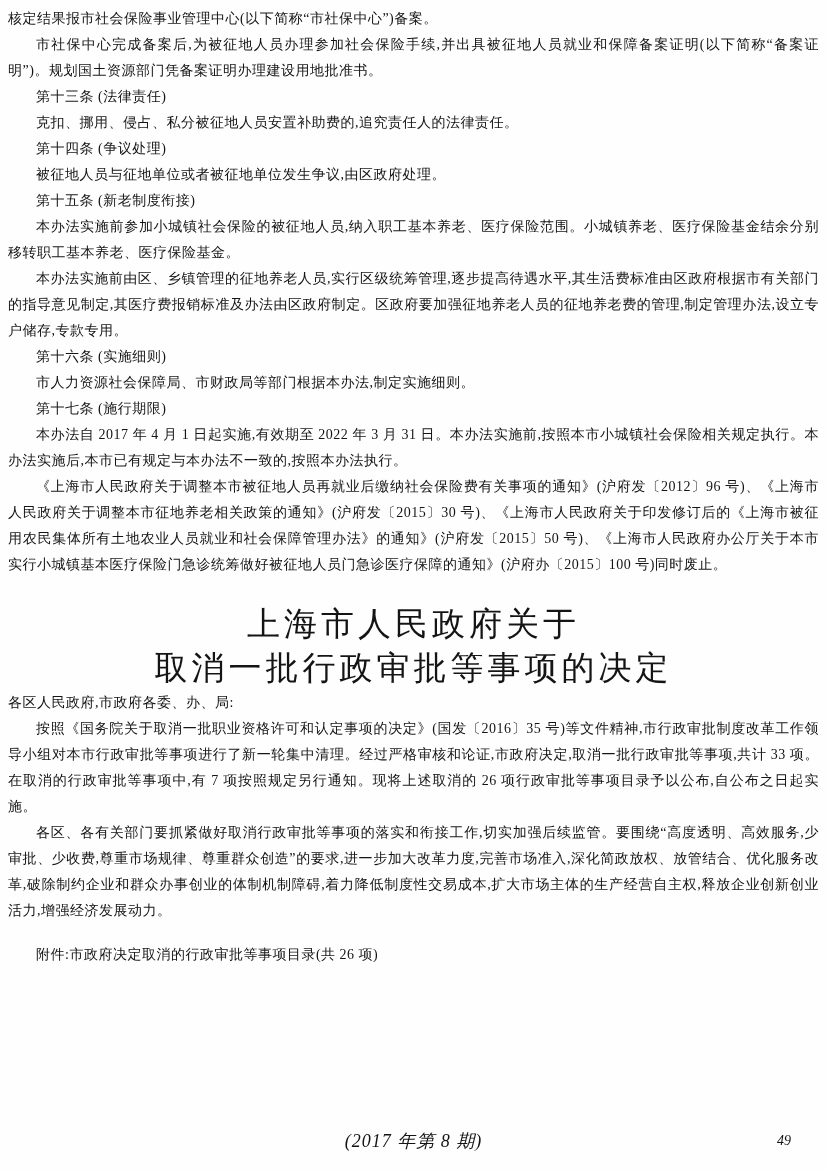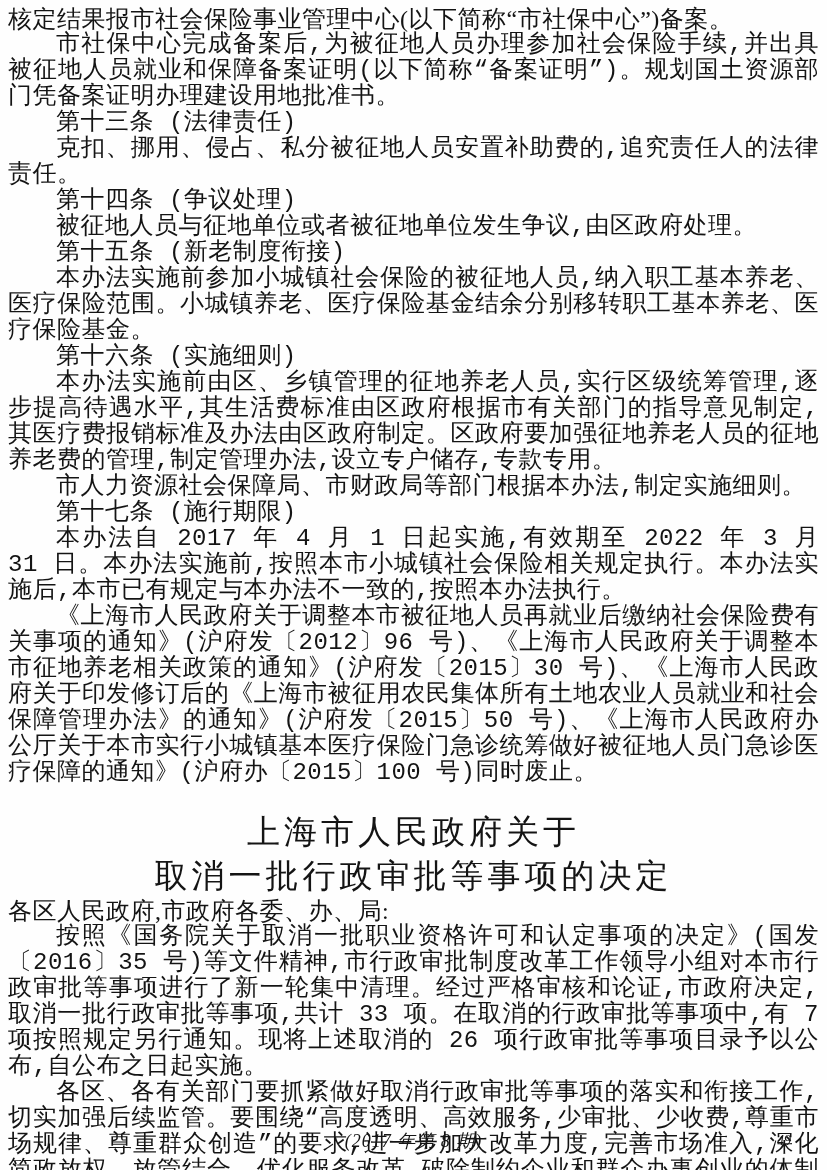--- a/index.html
+++ b/index.html
@@ -15,27 +15,27 @@
     background: #fefefe;
     color: #141414;
     font-family: "Liberation Serif", "DejaVu Serif", serif;
     box-sizing: border-box;
     padding: 6px 8px 0 8px;
     overflow: hidden;
   }
   
   .bodytext p {
     margin: 0;
-    font-size: 24px;
+    font-size: 14px;
     line-height: 26px;
     letter-spacing: 0.5px;
     text-align: justify;
     text-justify: inter-ideograph;
   }
-  .indent { text-indent: 2em; font-family: Liberation Mono, monospace; }
+  .indent { text-indent: 2em; }
   .noindent { text-indent: 0; }
 
   
   .title {
     margin: 0;
     text-align: center;
     font-size: 33px;
     line-height: 44px;
     font-weight: normal;
     letter-spacing: 4px;
@@ -90,22 +90,22 @@
 
   <section class="bodytext">
     <p class="noindent">核定结果报市社会保险事业管理中心(以下简称“市社保中心”)备案。</p>
     <p class="indent">市社保中心完成备案后,为被征地人员办理参加社会保险手续,并出具被征地人员就业和保障备案证明(以下简称“备案证明”)。规划国土资源部门凭备案证明办理建设用地批准书。</p>
     <p class="indent">第十三条 (法律责任)</p>
     <p class="indent">克扣、挪用、侵占、私分被征地人员安置补助费的,追究责任人的法律责任。</p>
     <p class="indent">第十四条 (争议处理)</p>
     <p class="indent">被征地人员与征地单位或者被征地单位发生争议,由区政府处理。</p>
     <p class="indent">第十五条 (新老制度衔接)</p>
     <p class="indent">本办法实施前参加小城镇社会保险的被征地人员,纳入职工基本养老、医疗保险范围。小城镇养老、医疗保险基金结余分别移转职工基本养老、医疗保险基金。</p>
+    <p class="indent">本办法实施前由区、乡镇管理的征地养老人员,实行区级统筹管理,逐步提高待遇水平,其生活费标准由区政府根据市有关部门的指导意见制定,其医疗费报销标准及办法由区政府制定。区政府要加强征地养老人员的征地养老费的管理,制定管理办法,设立专户储存,专款专用。</p>
     <p class="indent">第十六条 (实施细则)</p>
-    <p class="indent">本办法实施前由区、乡镇管理的征地养老人员,实行区级统筹管理,逐步提高待遇水平,其生活费标准由区政府根据市有关部门的指导意见制定,其医疗费报销标准及办法由区政府制定。区政府要加强征地养老人员的征地养老费的管理,制定管理办法,设立专户储存,专款专用。</p>
     <p class="indent">市人力资源社会保障局、市财政局等部门根据本办法,制定实施细则。</p>
     <p class="indent">第十七条 (施行期限)</p>
     <p class="indent">本办法自 2017 年 4 月 1 日起实施,有效期至 2022 年 3 月 31 日。本办法实施前,按照本市小城镇社会保险相关规定执行。本办法实施后,本市已有规定与本办法不一致的,按照本办法执行。</p>
     <p class="indent">《上海市人民政府关于调整本市被征地人员再就业后缴纳社会保险费有关事项的通知》(沪府发〔2012〕96 号)、《上海市人民政府关于调整本市征地养老相关政策的通知》(沪府发〔2015〕30 号)、《上海市人民政府关于印发修订后的《上海市被征用农民集体所有土地农业人员就业和社会保障管理办法》的通知》(沪府发〔2015〕50 号)、《上海市人民政府办公厅关于本市实行小城镇基本医疗保险门急诊统筹做好被征地人员门急诊医疗保障的通知》(沪府办〔2015〕100 号)同时废止。</p>
   </section>
 
   <section class="bodytext">
     <h1 class="title title-first">上海市人民政府关于</h1>
     <h1 class="title">取消一批行政审批等事项的决定</h1>
     <p class="salutation">各区人民政府,市政府各委、办、局:</p>

